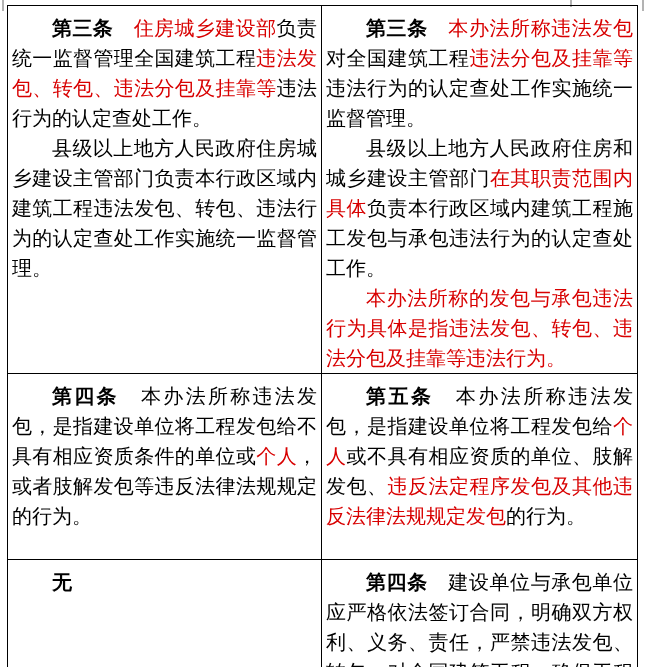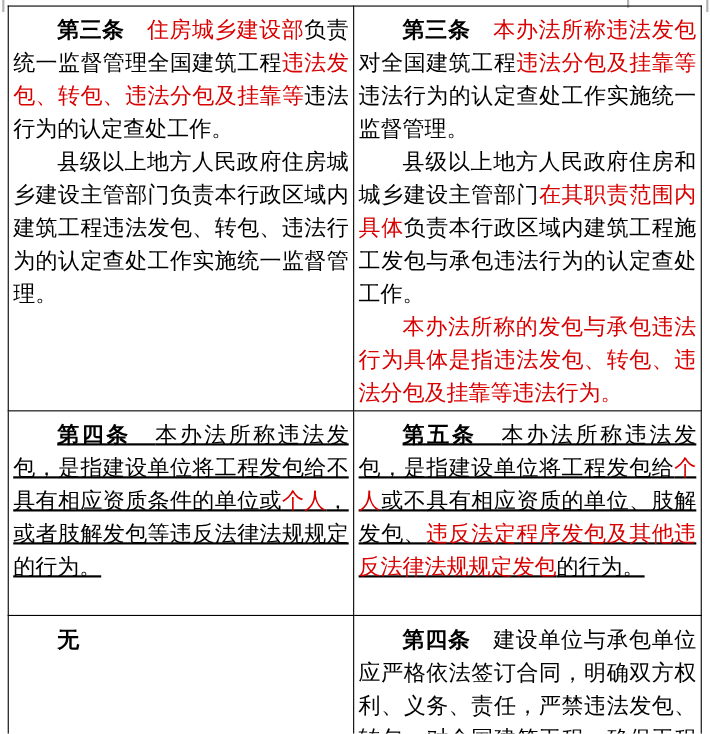--- a/index.html
+++ b/index.html
@@ -41,21 +41,21 @@
     border: 1px solid var(--border-color, #000);
     vertical-align: top;
     box-sizing: border-box;
     padding: 7px 4px 0 4px;
     font-size: 20px;
     line-height: 30px;
     color: var(--text-color, #000);
     text-align: justify;
   }
   tr.r1 td { height: 342px; }
-  tr.r2 td { height: 186px; text-decoration: underline; }
+  tr.r2 td { height: 186px; }
   tr.r3 td { height: 128px; }
   tr.r4 td { height: 34px;  }
 
   p.para {
     margin: 0;
     text-indent: 2em;
   }
   span.seg.red  { color: var(--highlight-color, #d80000); }
   span.seg.bold { font-weight: bold; }
 </style>

